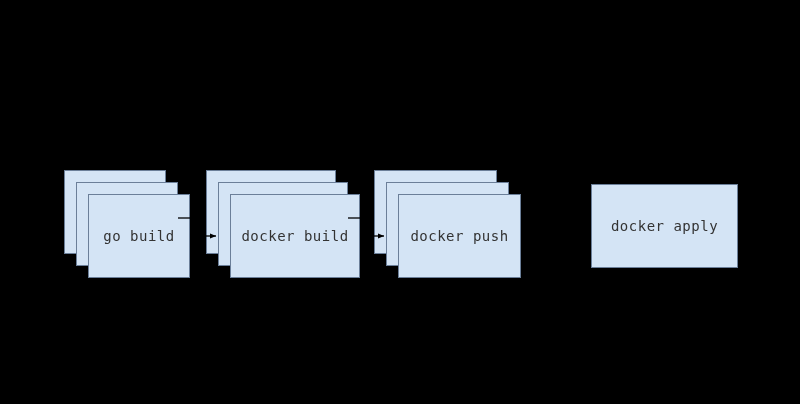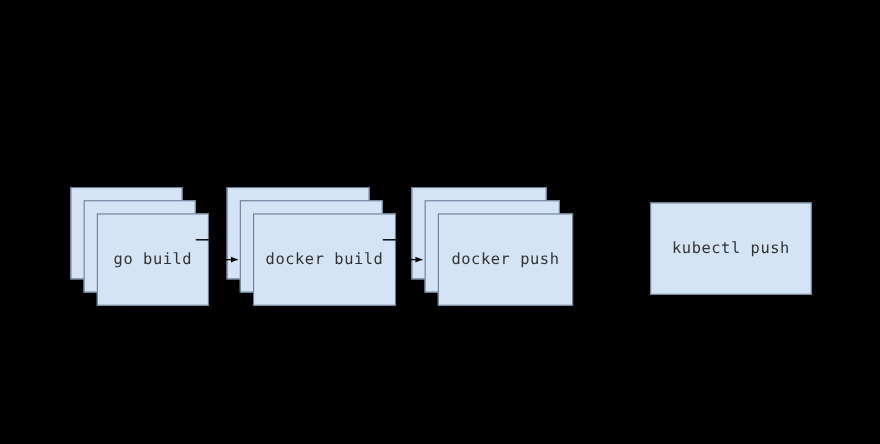--- a/index.html
+++ b/index.html
@@ -87,21 +87,21 @@
     <div class="card occluded" style="left:386px; top:182px; width:123px; height:84px;">
       <span class="card-label">docker push</span>
     </div>
     <div class="card" style="left:398px; top:194px; width:123px; height:84px;">
       <span class="card-label">docker push</span>
     </div>
   </div>
 
   <div class="stack">
     <div class="card" style="left:591px; top:184px; width:147px; height:84px;">
-      <span class="card-label">kubectl push</span>
+      <span class="card-label">docker apply</span>
     </div>
   </div>
 
   <svg class="arrow-layer" width="800" height="404" viewBox="0 0 800 404" xmlns="http://www.w3.org/2000/svg">
     <defs>
       <marker id="arrowhead" markerWidth="7" markerHeight="7" refX="6.4" refY="3" orient="auto" markerUnits="userSpaceOnUse">
         <path d="M0,0.3 L6.6,3 L0,5.7 z" fill="#000000"></path>
       </marker>
     </defs>
 

